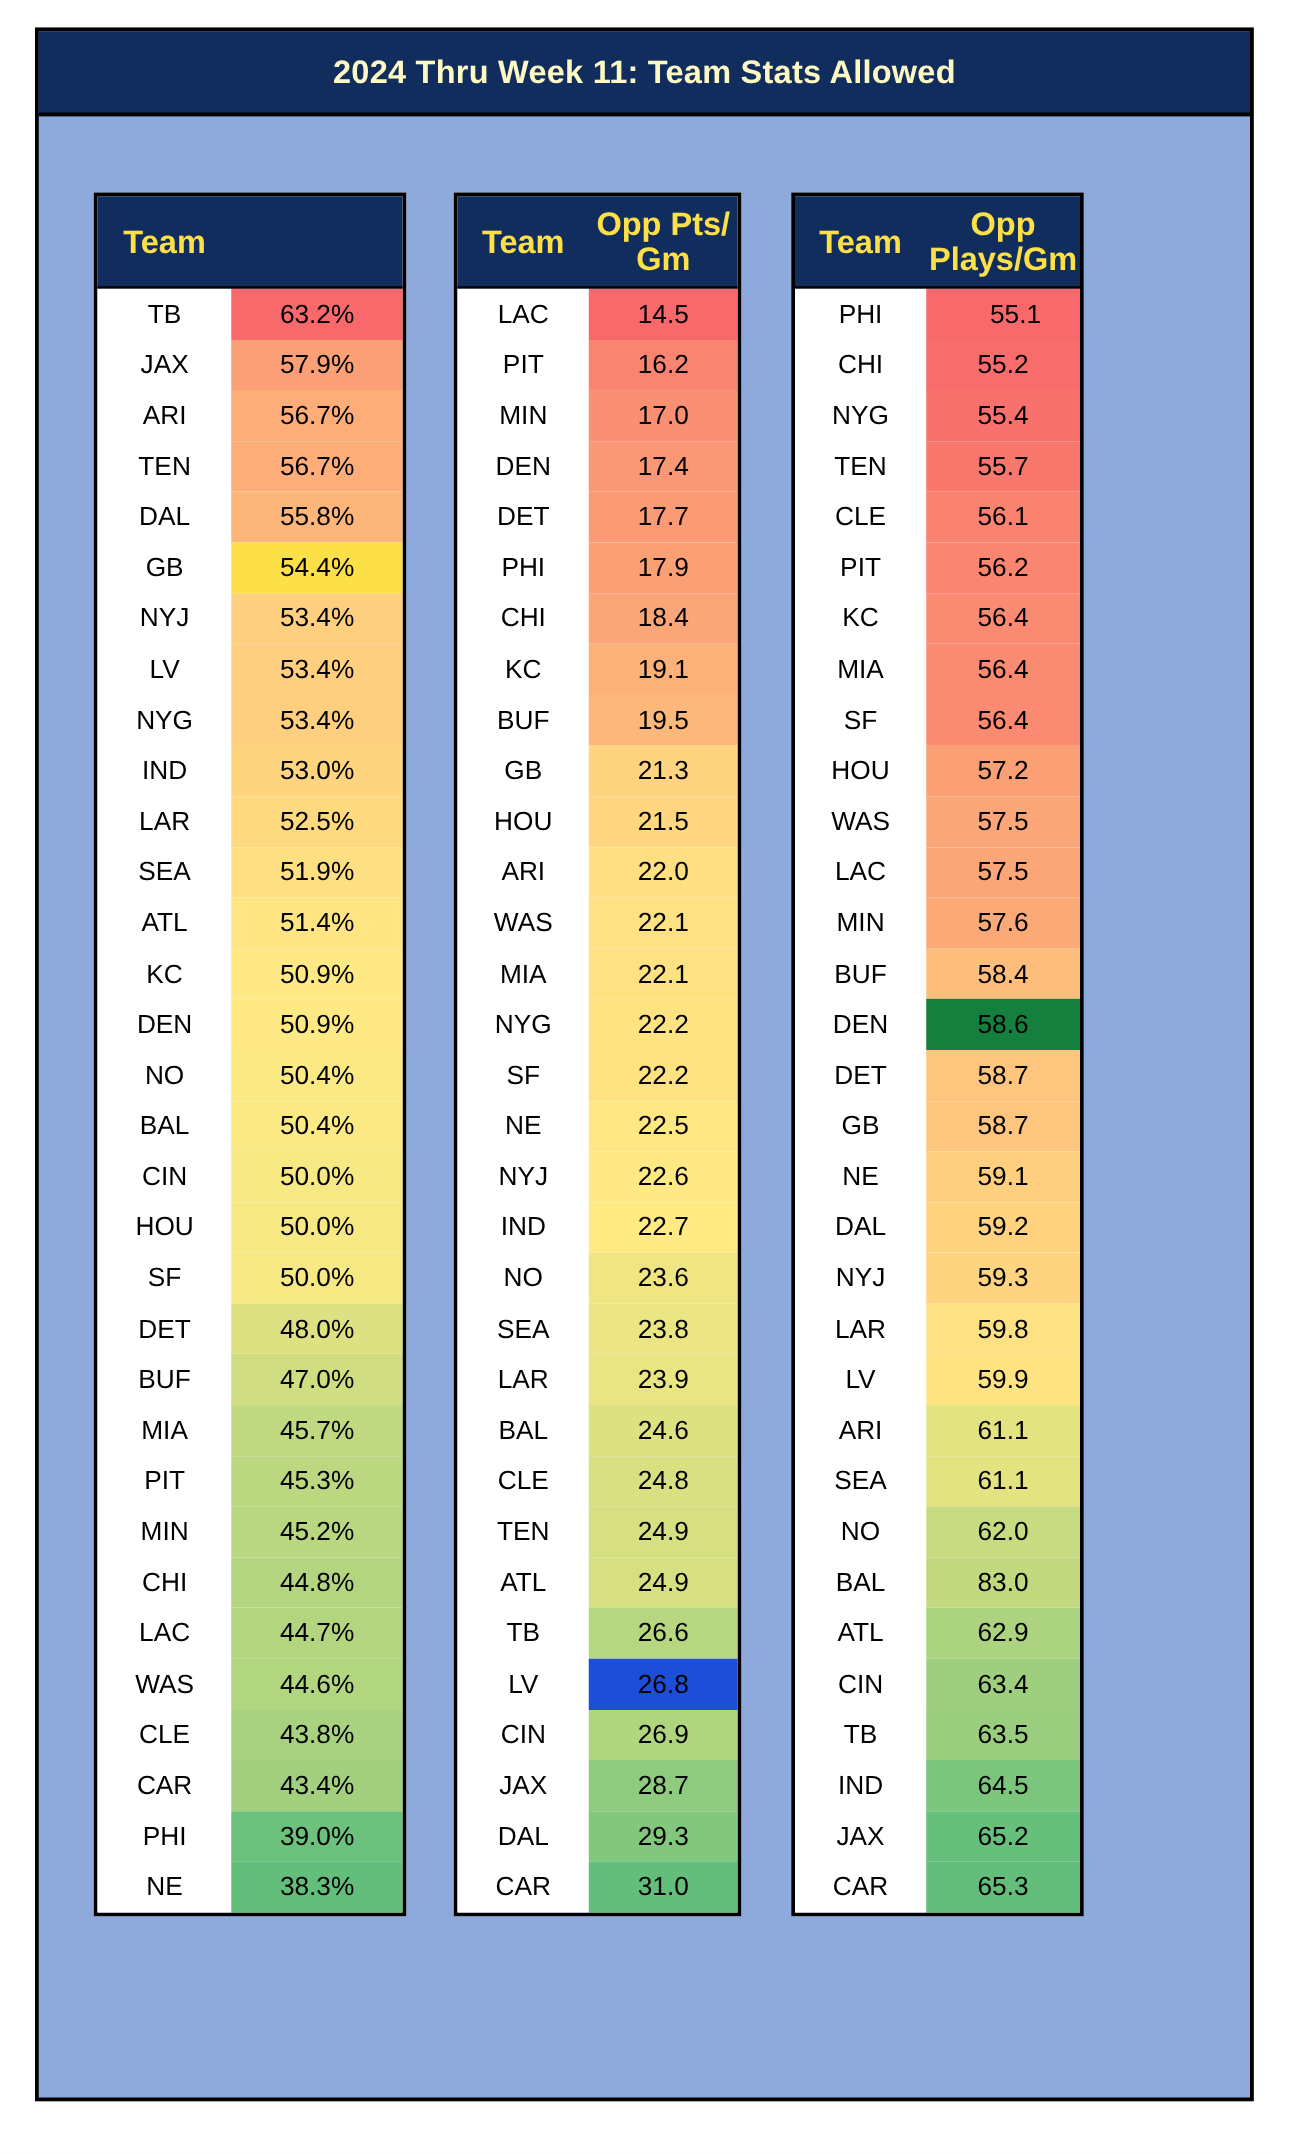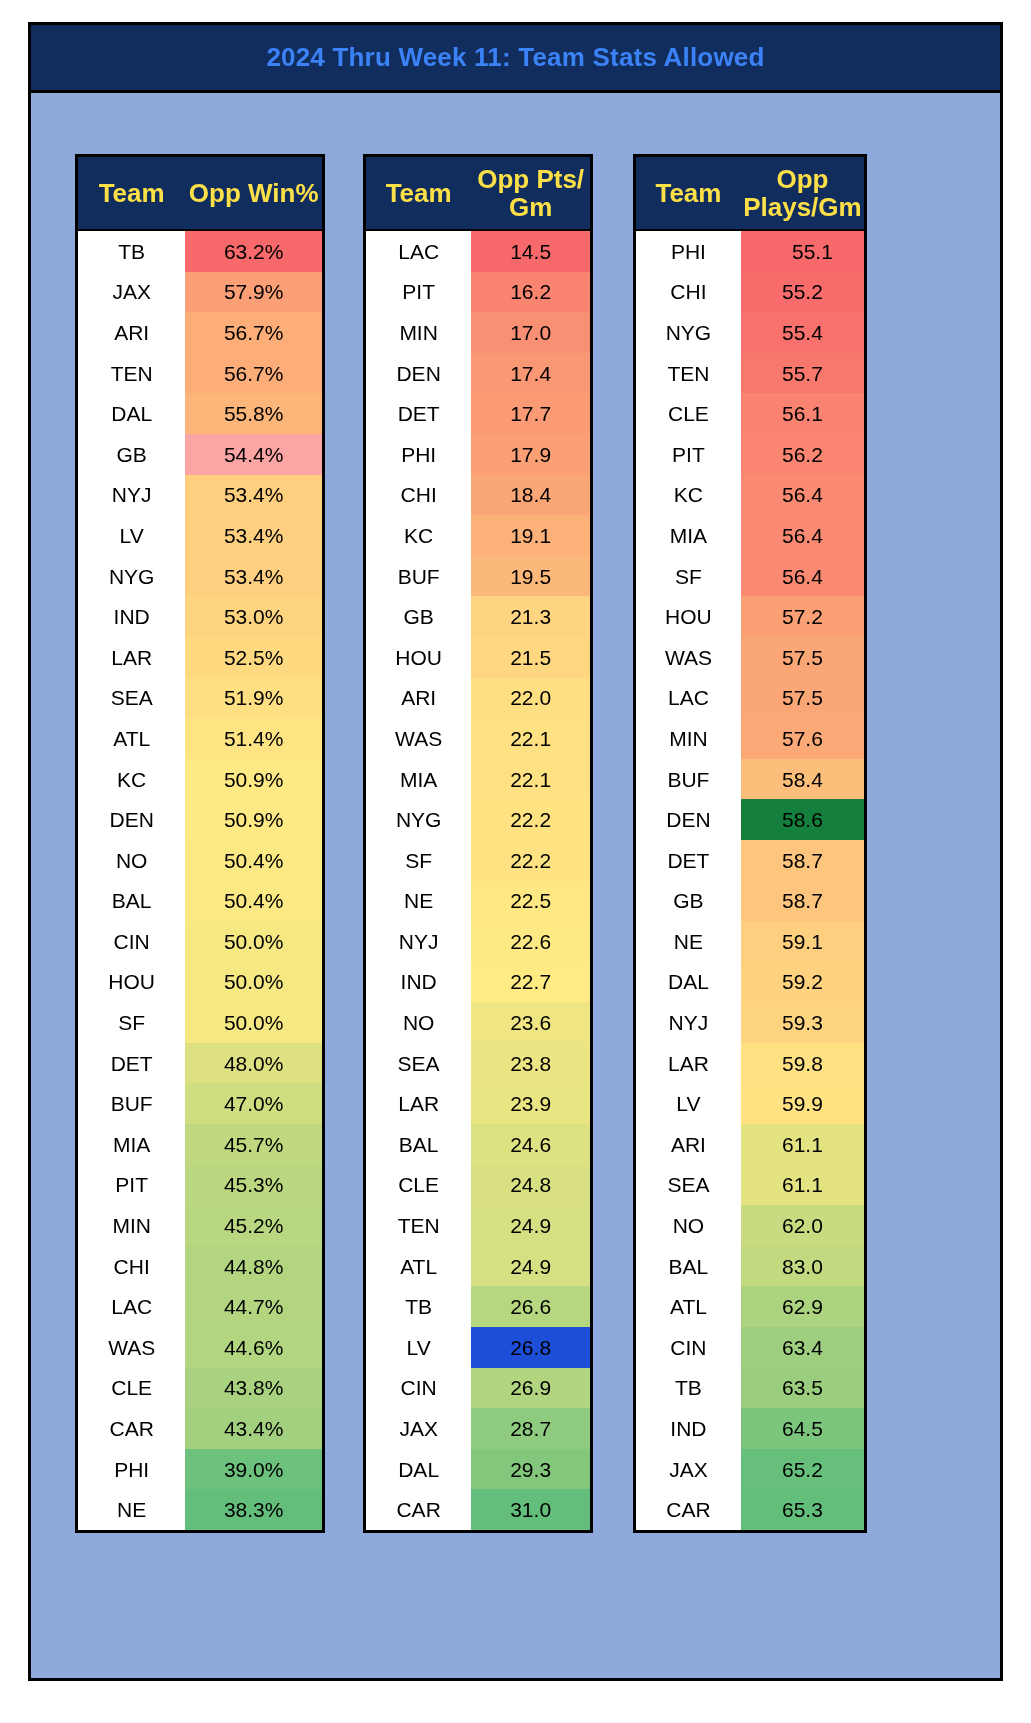--- a/index.html
+++ b/index.html
@@ -23,21 +23,21 @@
   }
   .title-bar {
     height: 68px;
     background: #112d5e;
     border-bottom: 3px solid #000000;
     display: flex;
     align-items: center;
     justify-content: center;
   }
   .title-bar .title-text {
-    color: #3b82f6;
+    color: #fef9c3;
     font-size: 26px;
     font-weight: bold;
     letter-spacing: 0.2px;
   }
   .tables-area {
     position: absolute;
     left: 0; top: 68px;
     width: 100%;
     height: calc(100% - 68px);
   }
@@ -106,21 +106,20 @@
 
     <div class="title-bar">
       <span class="title-text">2024 Thru Week 11: Team Stats Allowed</span>
     </div>
 
     <div class="tables-area">
 
     <div class="stat-table t0">
           <div class="thead">
             <div class="th th-team">Team</div>
-            <div class="th th-val">Opp Win%</div>
           </div>
           <div class="trow">
             <div class="cell cell-team">TB</div>
             <div class="cell cell-val" style="background: rgb(248, 105, 107);">63.2%</div>
           </div>
           <div class="trow">
             <div class="cell cell-team">JAX</div>
             <div class="cell cell-val" style="background: rgb(251, 160, 118);">57.9%</div>
           </div>
           <div class="trow">
@@ -130,21 +129,21 @@
           <div class="trow">
             <div class="cell cell-team">TEN</div>
             <div class="cell cell-val" style="background: rgb(252, 173, 120);">56.7%</div>
           </div>
           <div class="trow">
             <div class="cell cell-team">DAL</div>
             <div class="cell cell-val" style="background: rgb(252, 182, 122);">55.8%</div>
           </div>
           <div class="trow">
             <div class="cell cell-team">GB</div>
-            <div class="cell cell-val" style="background: #fca5a5;">54.4%</div>
+            <div class="cell cell-val" style="background: #fde047;">54.4%</div>
           </div>
           <div class="trow">
             <div class="cell cell-team">NYJ</div>
             <div class="cell cell-val" style="background: rgb(254, 207, 127);">53.4%</div>
           </div>
           <div class="trow">
             <div class="cell cell-team">LV</div>
             <div class="cell cell-val" style="background: rgb(254, 207, 127);">53.4%</div>
           </div>
           <div class="trow">

